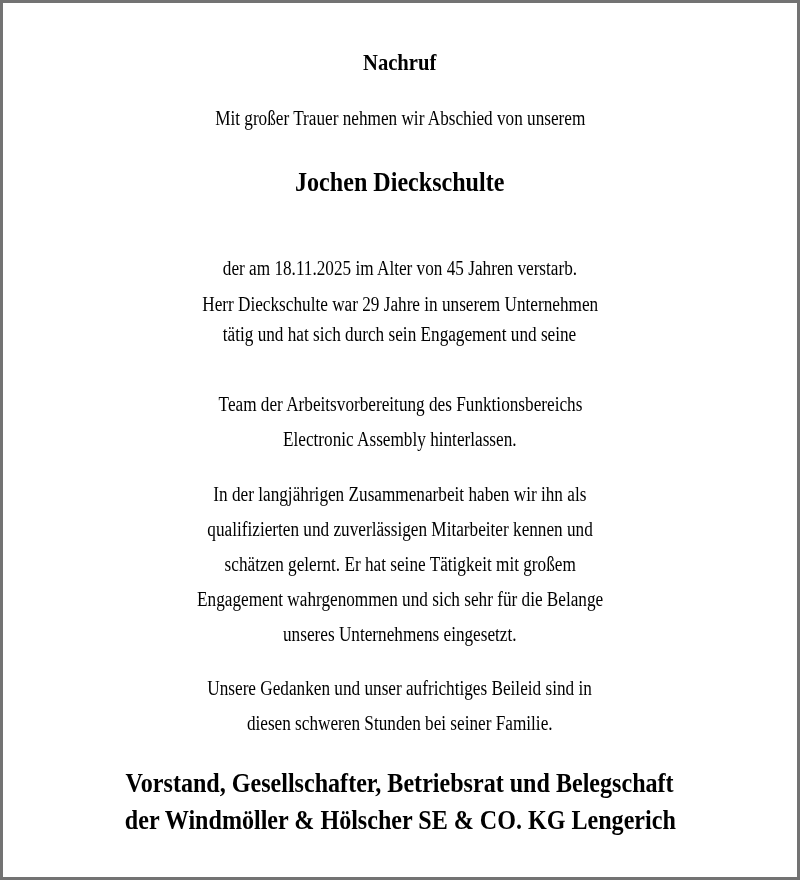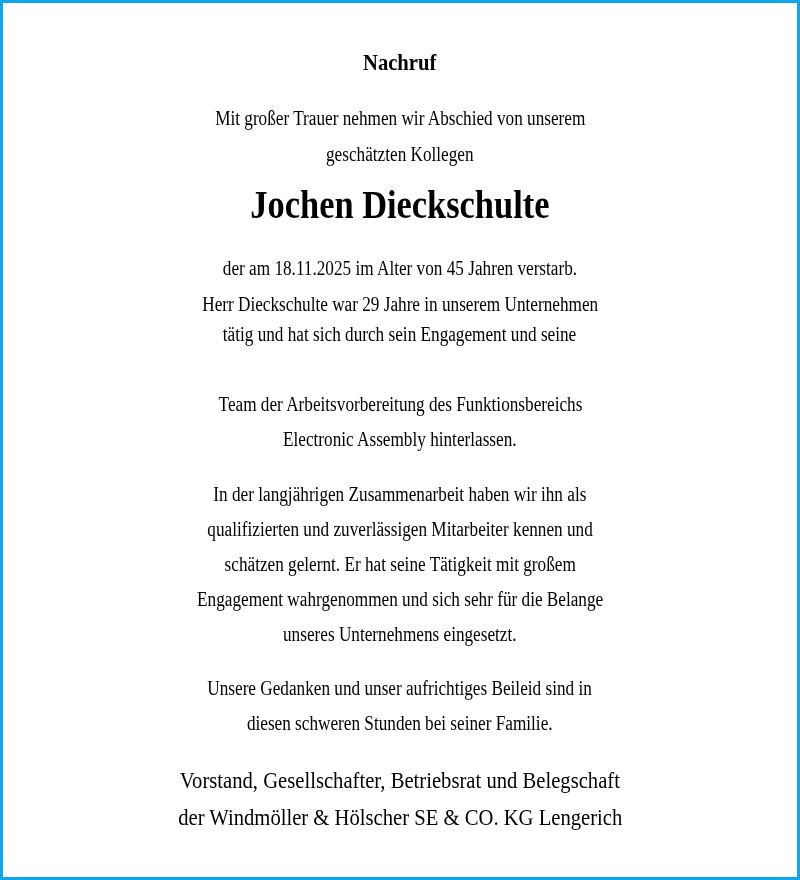--- a/index.html
+++ b/index.html
@@ -1,50 +1,49 @@
 <!DOCTYPE html>
 <html><head>
 <meta charset="utf-8">
 <style>
   html, body { margin: 0; padding: 0; background: #ffffff; }
   .frame {
     position: relative;
     width: 800px; height: 880px;
     box-sizing: border-box;
-    border: 3px solid #0ea5e9;
+    border: 3px solid #737373;
     background: #ffffff;
     overflow: hidden;
     font-family: "Liberation Serif", serif;
     color: #000000;
   }
   .line {
     position: absolute;
     left: 0; right: 0;
     text-align: center;
     white-space: nowrap;
   }
   .line > span { display: inline-block; transform-origin: center center; }
   .title { font-weight: bold; font-size: 24px; top: 46px; }
   .title > span { transform: scaleX(0.86); }
   .body { font-size: 20px; line-height: 34px; }
   .body > span { transform: scaleX(0.86); }
-  .name { font-weight: bold; font-size: 40px; top: 178px; }
+  .name { font-weight: bold; font-size: 28px; top: 163px; }
   .name > span { transform: scaleX(0.86); }
-  .sig { font-weight: normal; font-size: 24px; }
+  .sig { font-weight: bold; font-size: 28px; }
   .sig > span { transform: scaleX(0.86); }
 </style>
 </head>
 <body>
 
 <div class="frame">
 
   <div class="line title"><span>Nachruf</span></div>
 
   <div class="line body" style="top:98px"><span>Mit großer Trauer nehmen wir Abschied von unserem</span></div>
-  <div class="line body" style="top:134px"><span>geschätzten Kollegen</span></div>
 
   <div class="line name"><span>Jochen Dieckschulte</span></div>
 
   <div class="line body" style="top:248px"><span>der am 18.11.2025 im Alter von 45 Jahren verstarb.</span></div>
   <div class="line body" style="top:284px"><span>Herr Dieckschulte war 29 Jahre in unserem Unternehmen</span></div>
   <div class="line body" style="top:314px"><span>tätig und hat sich durch sein Engagement und seine</span></div>
   <div class="line body" style="top:384px"><span>Team der Arbeitsvorbereitung des Funktionsbereichs</span></div>
   <div class="line body" style="top:419px"><span>Electronic Assembly hinterlassen.</span></div>
 
   <div class="line body" style="top:474px"><span>In der langjährigen Zusammenarbeit haben wir ihn als</span></div>

